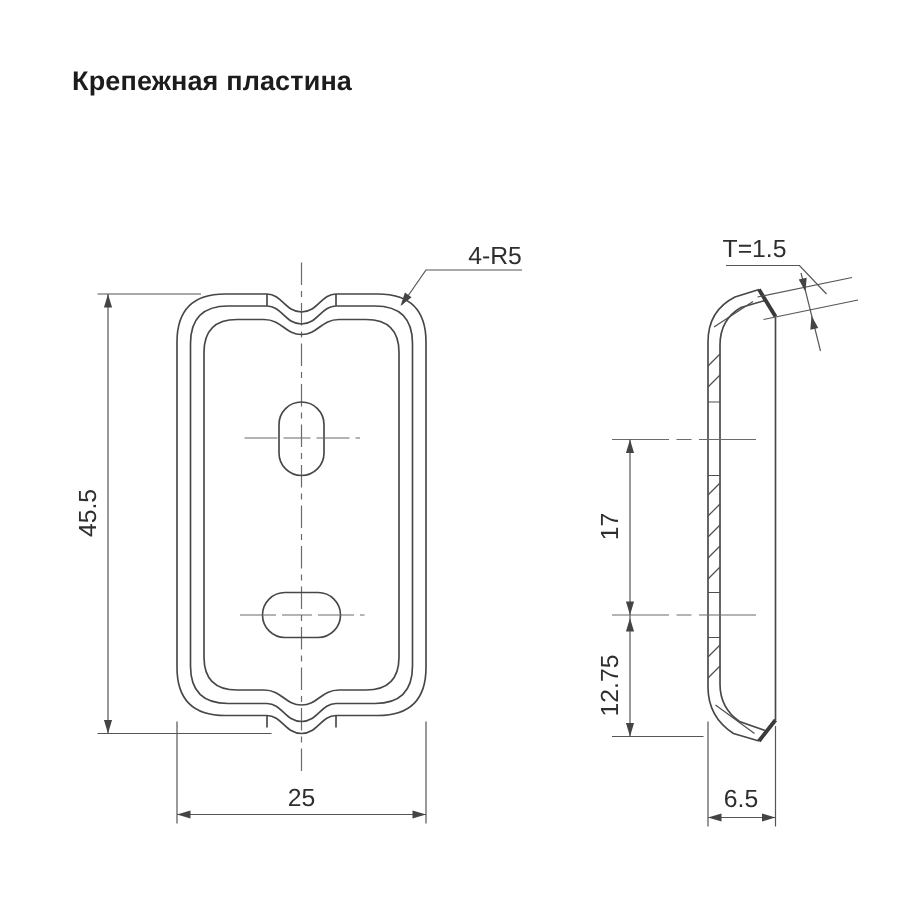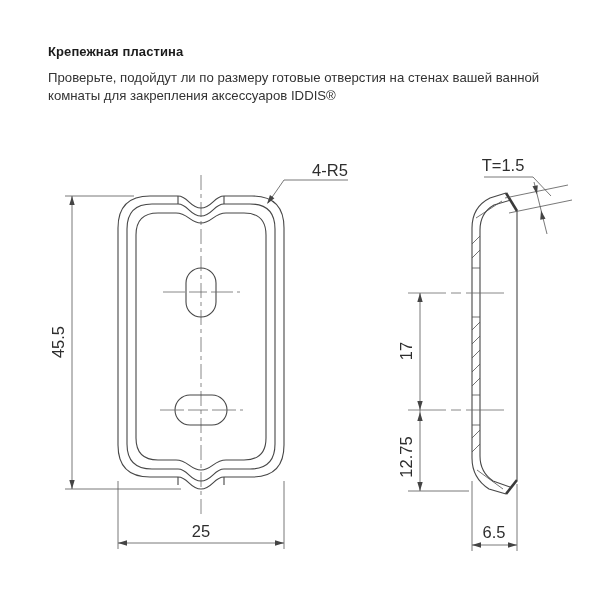--- a/index.html
+++ b/index.html
@@ -1,37 +1,36 @@
 <!DOCTYPE html>
 <html><head>
 <meta charset="utf-8">
 <style>
   html,body{margin:0;padding:0;background:#ffffff;}
   .page{position:relative;width:600px;height:600px;background:#fff;overflow:hidden;
         font-family:"Liberation Sans", sans-serif;}
   .hdr{position:absolute;left:48px;top:44px;width:520px;}
-  .hdr h1{margin:0 0 10px 0;font-size:13px;font-weight:bold;color:#1c1c1c;letter-spacing:.1px;}
+  .hdr h1{margin:0 0 10px 0;font-size:18px;font-weight:bold;color:#1c1c1c;letter-spacing:.1px;}
   .hdr p{margin:0;font-size:13.2px;line-height:18px;color:#333;width:516px;}
   svg{position:absolute;left:0;top:0;}
   .cl{stroke:#6b6b6b;stroke-width:.8;fill:none;}
   .dim{stroke:#555;stroke-width:.8;fill:none;}
   .cont{stroke:#474747;stroke-width:1.1;fill:none;}
   .thin{stroke:#4f4f4f;stroke-width:.8;fill:none;}
   .thick{stroke:#3a3a3a;stroke-width:2.6;fill:none;}
   .arr{fill:#444;stroke:none;}
   .dtxt{font-family:"Liberation Sans",sans-serif;font-size:16.5px;fill:#2e2e2e;}
 </style>
 </head>
 <body>
 
 <div class="page">
 
   <div class="hdr">
     <h1>Крепежная пластина</h1>
-    <p>Проверьте, подойдут ли по размеру готовые отверстия на стенах вашей ванной комнаты для закрепления аксессуаров IDDIS®</p>
   </div>
 
   <svg width="600" height="600" viewBox="0 0 600 600">
 
     <g>
 
       <line class="cl" x1="201" y1="175" x2="201" y2="516" stroke-dasharray="15 4 4 4"></line>
 
       <path class="cont" d="M 150,196 H 178
         C 188,196 190,208 201,208 C 212,208 214,196 224,196

